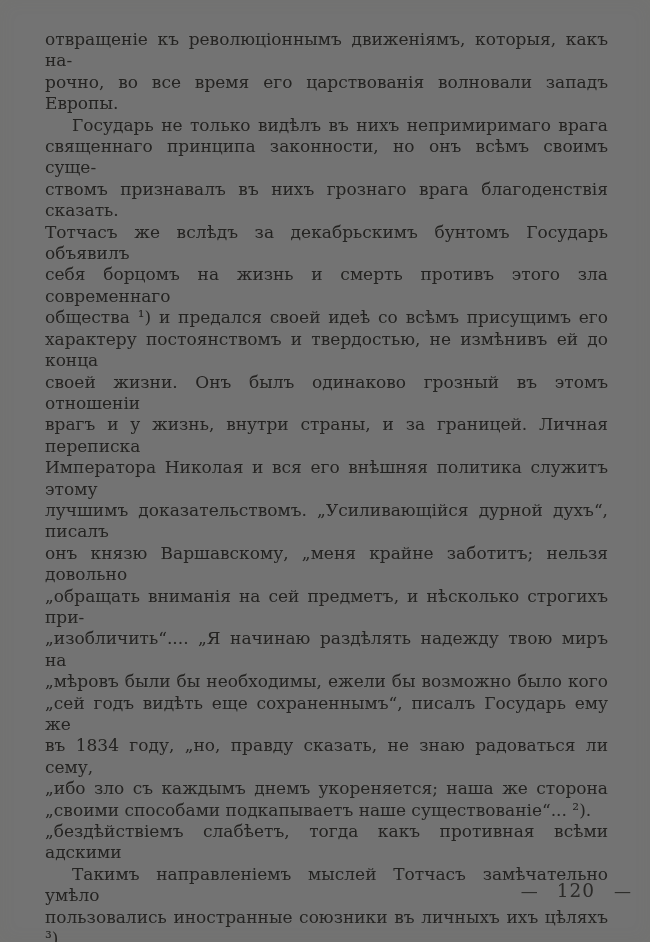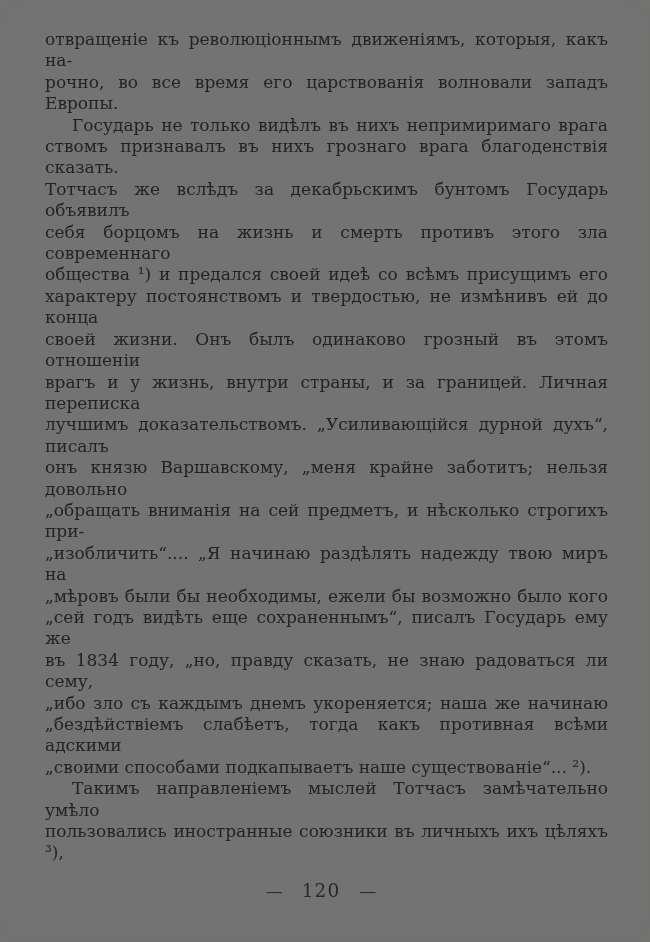--- a/index.html
+++ b/index.html
@@ -27,22 +27,22 @@
     text-align:justify;
     text-align-last:justify;
     white-space:normal;
   }
   .tline.nostretch{
     text-align-last:left;
   }
   .body-text .findent{text-indent:27px;}
   .footer{
     position:absolute;
-    left:0;right:8px;top:880px;
-    text-align:center;
+    left:0;right:0;top:880px;
+    text-align:right;
     font-size:18.5px;
     color:#2b2a28;
   }
   .footer .dash{
     display:inline-block;
     margin:0 19px;
     font-size:17px;
   }
   .footer .pagenum{
     display:inline-block;
@@ -54,37 +54,39 @@
 
 <div class="page">
   <div class="text-col">
     <div class="body-text">
         <div class="para">
           <div class="tline">отвращеніе къ революціоннымъ движеніямъ, которыя, какъ на-</div>
           <div class="tline">рочно, во все время его царствованія волновали западъ Европы.</div>
         </div>
         <div class="para">
           <div class="tline findent">Государь не только видѣлъ въ нихъ непримиримаго врага</div>
+          <div class="tline">священнаго принципа законности, но онъ всѣмъ своимъ суще-</div>
           <div class="tline">ствомъ признавалъ въ нихъ грознаго врага благоденствія сказать.</div>
           <div class="tline">Тотчасъ же вслѣдъ за декабрьскимъ бунтомъ Государь объявилъ</div>
           <div class="tline">себя борцомъ на жизнь и смерть противъ этого зла современнаго</div>
           <div class="tline">общества ¹) и предался своей идеѣ со всѣмъ присущимъ его</div>
           <div class="tline">характеру постоянствомъ и твердостью, не измѣнивъ ей до конца</div>
           <div class="tline">своей жизни. Онъ былъ одинаково грозный въ этомъ отношеніи</div>
           <div class="tline">врагъ и у жизнь, внутри страны, и за границей. Личная переписка</div>
+          <div class="tline">Императора Николая и вся его внѣшняя политика служитъ этому</div>
           <div class="tline">лучшимъ доказательствомъ. „Усиливающійся дурной духъ“, писалъ</div>
           <div class="tline">онъ князю Варшавскому, „меня крайне заботитъ; нельзя довольно</div>
           <div class="tline">„обращать вниманія на сей предметъ, и нѣсколько строгихъ при-</div>
           <div class="tline">„изобличить“.... „Я начинаю раздѣлять надежду твою миръ на</div>
           <div class="tline">„мѣровъ были бы необходимы, ежели бы возможно было кого</div>
           <div class="tline">„сей годъ видѣть еще сохраненнымъ“, писалъ Государь ему же</div>
           <div class="tline">въ 1834 году, „но, правду сказать, не знаю радоваться ли сему,</div>
-          <div class="tline">„ибо зло съ каждымъ днемъ укореняется; наша же начинаю</div>
+          <div class="tline">„ибо зло съ каждымъ днемъ укореняется; наша же сторона</div>
+          <div class="tline nostretch">„своими способами подкапываетъ наше существованіе“... ²).</div>
           <div class="tline">„бездѣйствіемъ слабѣетъ, тогда какъ противная всѣми адскими</div>
-          <div class="tline nostretch">„своими способами подкапываетъ наше существованіе“... ²).</div>
         </div>
         <div class="para">
           <div class="tline findent">Такимъ направленіемъ мыслей Тотчасъ замѣчательно умѣло</div>
           <div class="tline">пользовались иностранные союзники въ личныхъ ихъ цѣляхъ ³),</div>
         </div>
       </div>
 
   </div>
   <div class="footer">
     <span class="dash">—</span><span class="pagenum">120</span><span class="dash">—</span>

